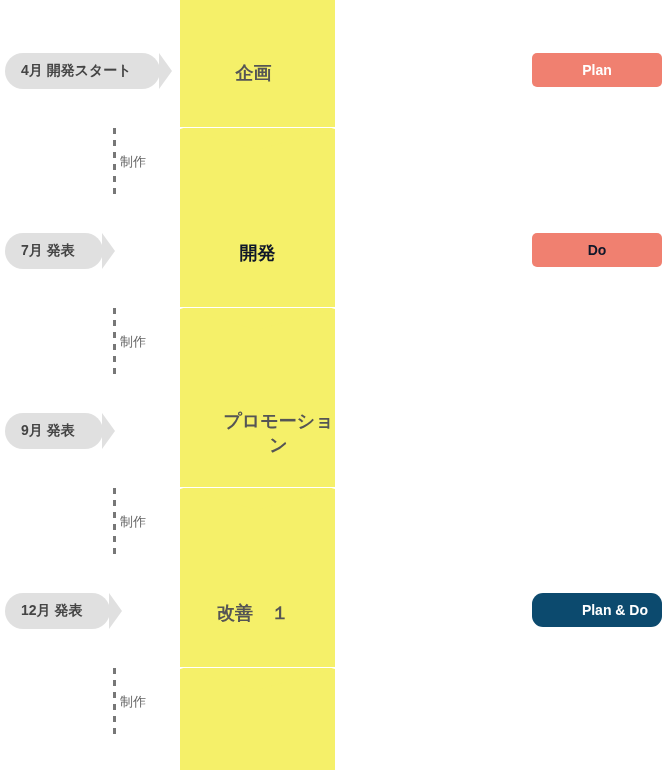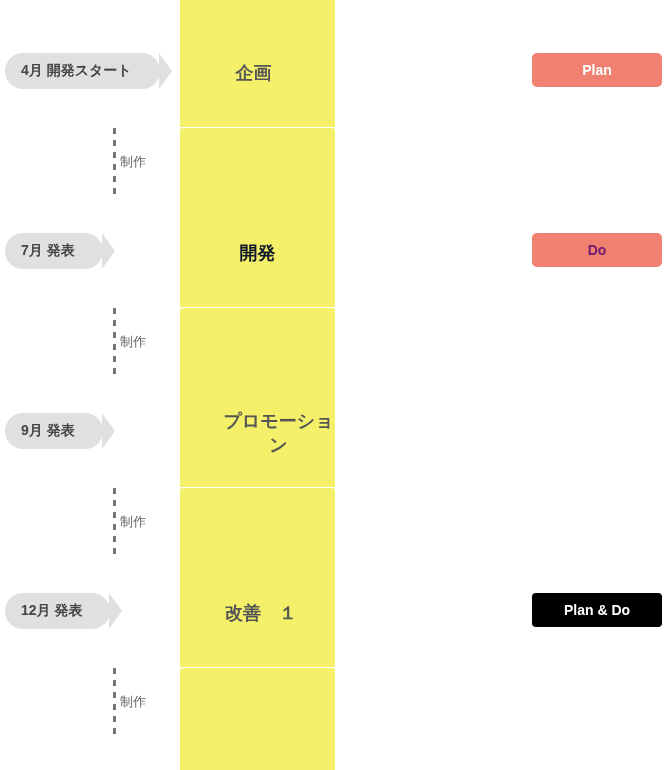--- a/index.html
+++ b/index.html
@@ -50,43 +50,43 @@
       <div style="position: absolute; left: 120px; top: 153px; font-size: 13px; color: rgb(102, 102, 102); z-index: 6;">制作</div>
       <div style="position: absolute; left: 180px; top: 150px; width: 155px; height: 48px; background: rgb(245, 240, 105); z-index: 2;"></div>
       <div style="position: absolute; left: 180px; top: 198px; width: 155px; height: 110px; background: rgb(245, 240, 105); display: flex; align-items: center; justify-content: center; z-index: 2;">
         <span style="font-size: 18px; font-weight: bold; color: #0f172a; text-align: center;">開発</span>
       </div>
       <div style="position: absolute; left: 180px; top: 307px; width: 155px; height: 2px; background: white; z-index: 3;"></div>
       <div style="position: absolute; left: 180px; top: 308px; width: 155px; height: 22px; z-index: 4; overflow: hidden;">
         <div style="position: absolute; top: 0px; left: 0px; width: 0px; height: 0px; border-left: 77px solid transparent; border-right: 78px solid transparent; border-top: 22px solid rgb(245, 240, 105);"></div>
       </div>
       <div style="position: absolute; left: 5px; top: 233px; background: rgb(224, 224, 224); border-radius: 22px; padding: 9px 28px 9px 16px; font-size: 14px; font-weight: bold; color: rgb(68, 68, 68); white-space: nowrap; z-index: 5;">7月 発表<div style="position: absolute; right: -12px; top: 50%; transform: translateY(-50%); width: 0px; height: 0px; border-top: 18px solid transparent; border-bottom: 18px solid transparent; border-left: 13px solid rgb(224, 224, 224);"></div></div>
-      <div style="position: absolute; right: 8px; top: 233px; background: rgb(240, 128, 112); border-radius: 5px; padding: 9px 14px; font-size: 14px; font-weight: bold; color: #701a75; white-space: nowrap; z-index: 5; min-width: 130px; text-align: center;">Do</div>
+      <div style="position: absolute; right: 8px; top: 233px; background: rgb(240, 128, 112); border-radius: 5px; padding: 9px 14px; font-size: 14px; font-weight: bold; color: #0f172a; white-space: nowrap; z-index: 5; min-width: 130px; text-align: center;">Do</div>
       <div style="position: absolute; left: 113px; top: 308px; width: 3px; height: 70px; background: repeating-linear-gradient(rgb(119, 119, 119) 0px, rgb(119, 119, 119) 6px, transparent 6px, transparent 12px); z-index: 5;"></div>
       <div style="position: absolute; left: 120px; top: 333px; font-size: 13px; color: rgb(102, 102, 102); z-index: 6;">制作</div>
       <div style="position: absolute; left: 180px; top: 330px; width: 155px; height: 48px; background: rgb(245, 240, 105); z-index: 2;"></div>
       <div style="position: absolute; left: 180px; top: 378px; width: 155px; height: 110px; background: rgb(245, 240, 105); display: flex; align-items: center; justify-content: center; z-index: 2; padding-left: 42px;">
         <span style="font-size: 18px; font-weight: bold; color: rgb(85, 85, 85); text-align: center;">プロモーション</span>
       </div>
       <div style="position: absolute; left: 180px; top: 487px; width: 155px; height: 2px; background: white; z-index: 3;"></div>
       <div style="position: absolute; left: 180px; top: 488px; width: 155px; height: 22px; z-index: 4; overflow: hidden;">
         <div style="position: absolute; top: 0px; left: 0px; width: 0px; height: 0px; border-left: 77px solid transparent; border-right: 78px solid transparent; border-top: 22px solid rgb(245, 240, 105);"></div>
       </div>
       <div style="position: absolute; left: 5px; top: 413px; background: rgb(224, 224, 224); border-radius: 22px; padding: 9px 28px 9px 16px; font-size: 14px; font-weight: bold; color: rgb(68, 68, 68); white-space: nowrap; z-index: 5;">9月 発表<div style="position: absolute; right: -12px; top: 50%; transform: translateY(-50%); width: 0px; height: 0px; border-top: 18px solid transparent; border-bottom: 18px solid transparent; border-left: 13px solid rgb(224, 224, 224);"></div></div>
       <div style="position: absolute; left: 113px; top: 488px; width: 3px; height: 70px; background: repeating-linear-gradient(rgb(119, 119, 119) 0px, rgb(119, 119, 119) 6px, transparent 6px, transparent 12px); z-index: 5;"></div>
       <div style="position: absolute; left: 120px; top: 513px; font-size: 13px; color: rgb(102, 102, 102); z-index: 6;">制作</div>
       <div style="position: absolute; left: 180px; top: 510px; width: 155px; height: 48px; background: rgb(245, 240, 105); z-index: 2;"></div>
-      <div style="position: absolute; left: 180px; top: 558px; width: 146px; height: 110px; background: rgb(245, 240, 105); display: flex; align-items: center; justify-content: center; z-index: 2; margin-left: 8px;">
+      <div style="position: absolute; left: 180px; top: 558px; width: 146px; height: 110px; background: rgb(245, 240, 105); display: flex; align-items: center; justify-content: center; z-index: 2;">
         <span style="font-size: 18px; font-weight: bold; color: rgb(85, 85, 85); text-align: center;">改善　１</span>
       </div>
       <div style="position: absolute; left: 180px; top: 667px; width: 155px; height: 2px; background: white; z-index: 3;"></div>
       <div style="position: absolute; left: 180px; top: 668px; width: 155px; height: 22px; z-index: 4; overflow: hidden;">
         <div style="position: absolute; top: 0px; left: 0px; width: 0px; height: 0px; border-left: 77px solid transparent; border-right: 78px solid transparent; border-top: 22px solid rgb(245, 240, 105);"></div>
       </div>
       <div style="position: absolute; left: 5px; top: 593px; background: rgb(224, 224, 224); border-radius: 22px; padding: 9px 28px 9px 16px; font-size: 14px; font-weight: bold; color: rgb(68, 68, 68); white-space: nowrap; z-index: 5;">12月 発表<div style="position: absolute; right: -12px; top: 50%; transform: translateY(-50%); width: 0px; height: 0px; border-top: 18px solid transparent; border-bottom: 18px solid transparent; border-left: 13px solid rgb(224, 224, 224);"></div></div>
-      <div style="position: absolute; right: 8px; top: 593px; background: #000000; border-radius: 4px; padding: 9px 14px; font-size: 14px; font-weight: bold; color: white; white-space: nowrap; z-index: 5; min-width: 130px; text-align: center;">Plan &amp; Do</div>
+      <div style="position: absolute; right: 8px; top: 593px; background: #0c4a6e; border-radius: 11px; padding: 9px 14px; font-size: 14px; font-weight: bold; color: white; white-space: nowrap; z-index: 5; min-width: 130px; text-align: right;">Plan &amp; Do</div>
       <div style="position: absolute; left: 113px; top: 668px; width: 3px; height: 70px; background: repeating-linear-gradient(rgb(119, 119, 119) 0px, rgb(119, 119, 119) 6px, transparent 6px, transparent 12px); z-index: 5;"></div>
       <div style="position: absolute; left: 120px; top: 693px; font-size: 13px; color: rgb(102, 102, 102); z-index: 6;">制作</div>
       <div style="position: absolute; left: 180px; top: 690px; width: 155px; height: 48px; background: rgb(245, 240, 105); z-index: 2;"></div>
       <div style="position: absolute; left: 180px; top: 738px; width: 155px; height: 110px; background: rgb(245, 240, 105); display: flex; align-items: center; justify-content: center; z-index: 2;"></div>
     </div>
 
 </div>
 
 </body></html>

